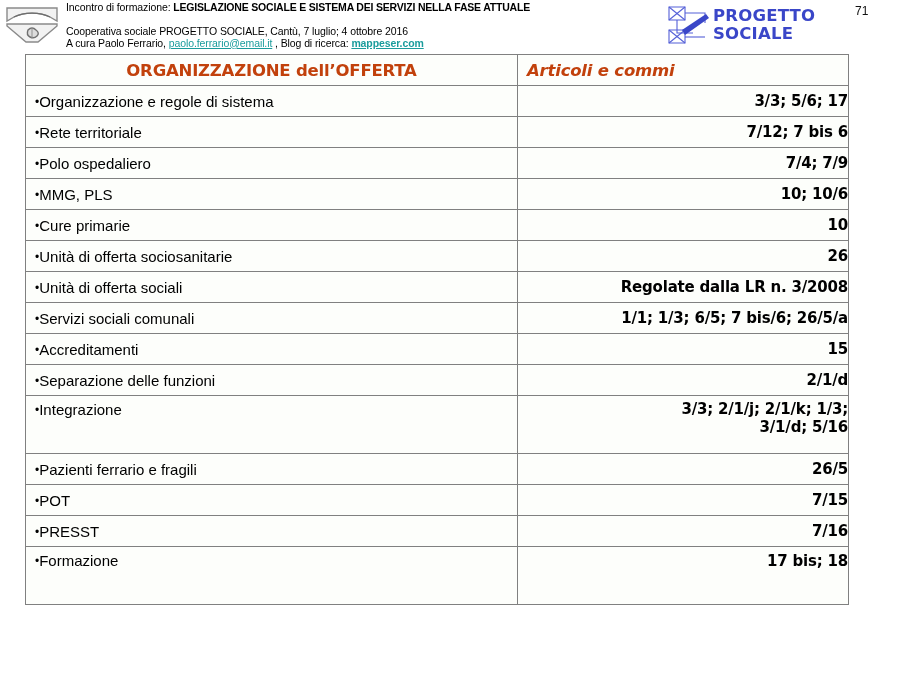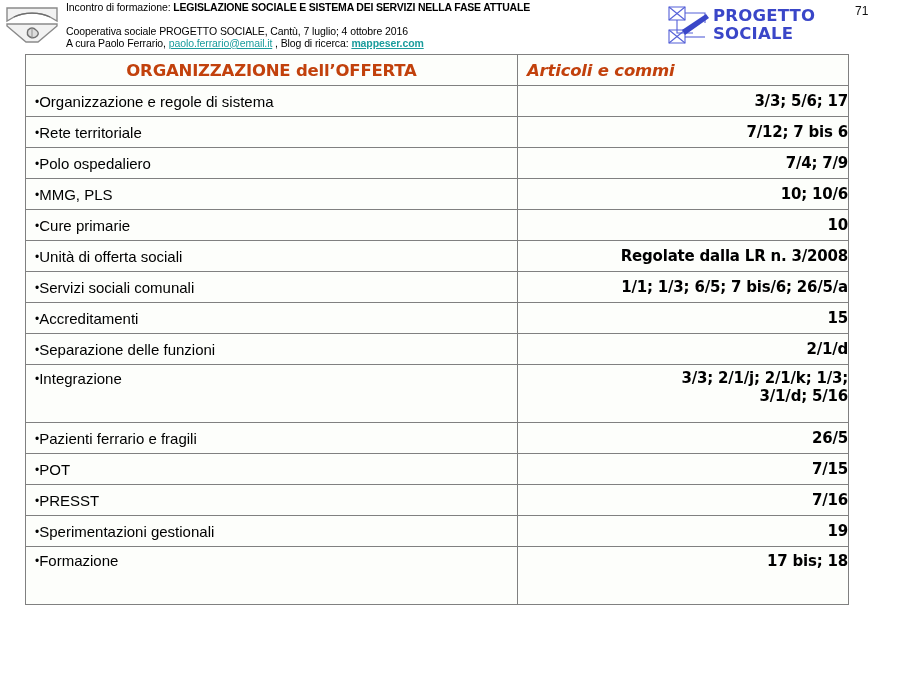--- a/index.html
+++ b/index.html
@@ -210,20 +210,24 @@
       </tr>
       <tr>
         <td class="cell-label"><span class="bullet">•</span><span>MMG, PLS</span></td>
         <td class="cell-value">10; 10/6</td>
       </tr>
       <tr>
         <td class="cell-label"><span class="bullet">•</span><span>Cure primarie</span></td>
         <td class="cell-value">10</td>
       </tr>
       <tr>
+        <td class="cell-label"><span class="bullet">•</span><span>Unità di offerta sociosanitarie</span></td>
+        <td class="cell-value">26</td>
+      </tr>
+      <tr>
         <td class="cell-label"><span class="bullet">•</span><span>Unità di offerta sociali</span></td>
         <td class="cell-value">Regolate dalla LR n. 3/2008</td>
       </tr>
       <tr>
         <td class="cell-label"><span class="bullet">•</span><span>Servizi sociali comunali</span></td>
         <td class="cell-value">1/1; 1/3; 6/5; 7 bis/6; 26/5/a</td>
       </tr>
       <tr>
         <td class="cell-label"><span class="bullet">•</span><span>Accreditamenti</span></td>
         <td class="cell-value">15</td>
@@ -242,22 +246,18 @@
         <td class="cell-value">26/5</td>
       </tr>
       <tr>
         <td class="cell-label"><span class="bullet">•</span><span>POT</span></td>
         <td class="cell-value">7/15</td>
       </tr>
       <tr>
         <td class="cell-label"><span class="bullet">•</span><span>PRESST</span></td>
         <td class="cell-value">7/16</td>
       </tr>
-      <tr>
-        <td class="cell-label"><span class="bullet">•</span><span>Sperimentazioni gestionali</span></td>
-        <td class="cell-value">19</td>
-      </tr>
       <tr class="row-last">
         <td class="cell-label"><span class="bullet">•</span><span>Formazione</span></td>
         <td class="cell-value">17 bis; 18</td>
       </tr>
     </tbody>
 </table>
 
 </body></html>

